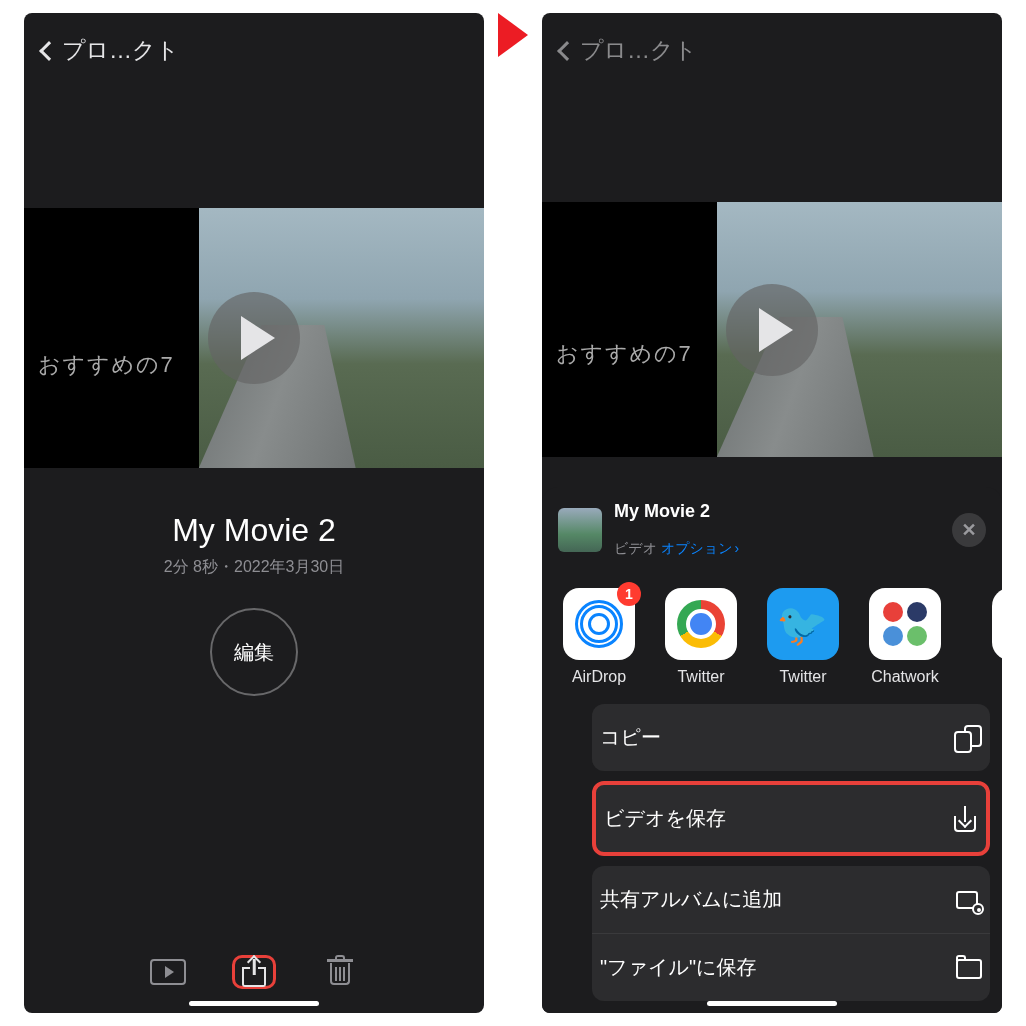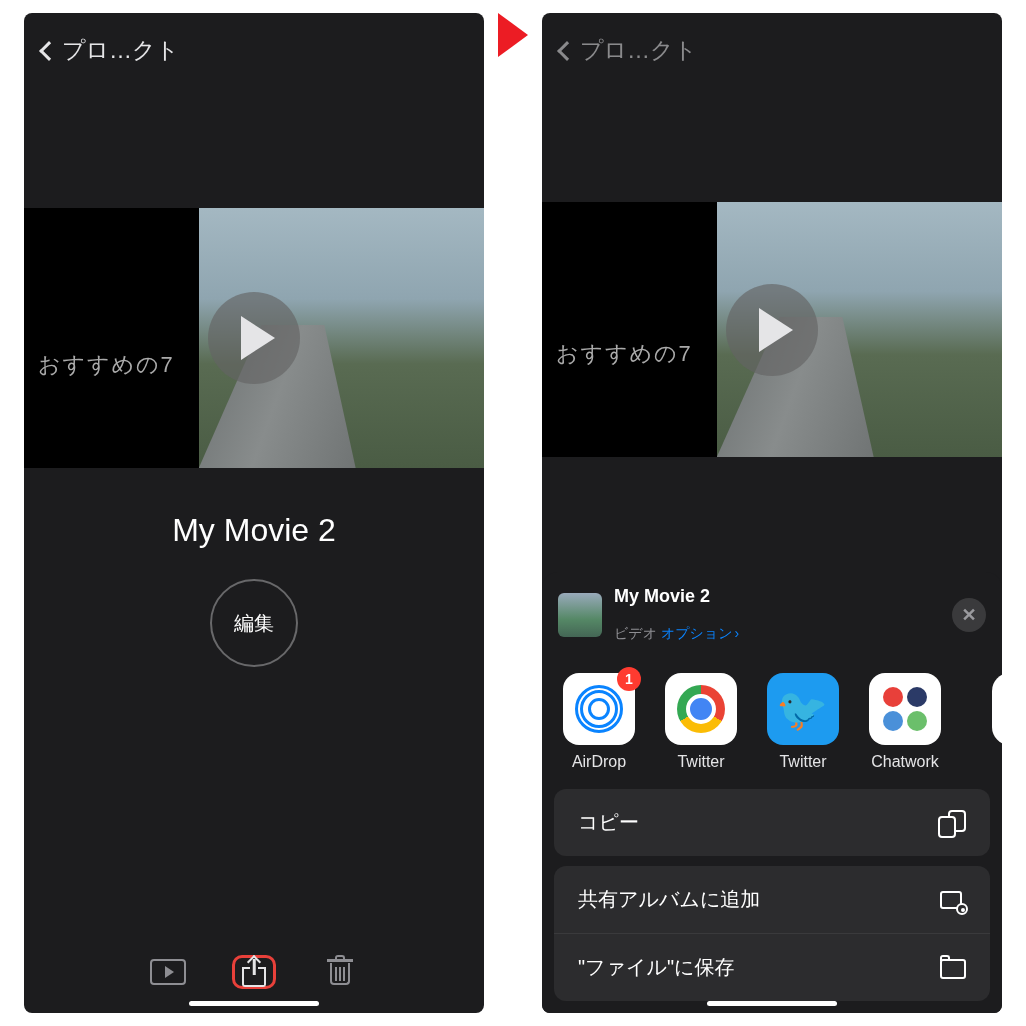--- a/index.html
+++ b/index.html
@@ -147,22 +147,23 @@
 .cw .d { width:20px; height:20px; border-radius:50%; position:absolute; }
 .cw .r{background:#e8403a; top:2px; left:2px;}
 .cw .db{background:#2b3a67; top:2px; right:2px;}
 .cw .lb{background:#4a90d9; bottom:2px; left:2px;}
 .cw .g{background:#6bbf6b; bottom:2px; right:2px;}
 .slice { width:30px; background:#fff; border-radius:18px 0 0 18px; }
 
 .actions { padding: 0 12px; }
 .action {
   background:#2c2c2e; border-radius:12px; margin-top:10px;
-  padding: 20px 24px; display:flex; align-items:center; justify-content:space-between;
+  padding: 20px 8px; display:flex; align-items:center; justify-content:space-between;
   font-size:20px;
+  margin-left:38px;
 }
 .action + .action.joined { margin-top:0; border-radius:0 0 12px 12px; border-top:1px solid #3a3a3c;}
 .action.top-join { border-radius:12px 12px 0 0; }
 .action.highlight { border:4px solid #e8403a; }
 .act-icon { width:26px; height:26px; position:relative; }
 .copy-i .a{position:absolute;width:18px;height:22px;border:2px solid #fff;border-radius:4px;top:0;right:0;}
 .copy-i .b{position:absolute;width:18px;height:22px;border:2px solid #fff;border-radius:4px;bottom:-2px;left:-2px;background:#2c2c2e;}
 .dl-i .box{position:absolute;bottom:0;left:2px;width:22px;height:16px;border:2px solid #fff;border-top:none;border-radius:0 0 4px 4px;}
 .dl-i .stem{position:absolute;top:0;left:50%;width:2px;height:16px;background:#fff;transform:translateX(-50%);}
 .dl-i .arr{position:absolute;top:10px;left:50%;width:10px;height:10px;border-right:2px solid #fff;border-bottom:2px solid #fff;transform:translateX(-50%) rotate(45deg);}
@@ -188,20 +189,21 @@
       <div class="preview-left">
         <span class="preview-text">おすすめの7</span>
       </div>
       <div class="preview-right">
           <div class="road"></div>
         </div>
       <div class="play-circle"></div>
     </div>
 
     <div class="title">My Movie 2</div>
+    <div class="subtitle">2分 8秒・2022年3月30日</div>
 
     <div class="edit-btn">
       <span>編集</span>
     </div>
 
     <div class="toolbar">
       <div class="tb-icon">
         <div class="play-rect"></div>
       </div>
       <div class="tb-icon share-highlight">
@@ -299,20 +301,28 @@
       </div>
 
       <div class="actions">
         <div class="action">
           <span>コピー</span>
           <div class="act-icon copy-i">
               <div class="a"></div>
               <div class="b"></div>
             </div>
         </div>
+        <div class="action highlight">
+          <span>ビデオを保存</span>
+          <div class="act-icon dl-i">
+              <div class="stem"></div>
+              <div class="arr"></div>
+              <div class="box"></div>
+            </div>
+        </div>
         <div class="action top-join">
           <span>共有アルバムに追加</span>
           <div class="act-icon album-i">
               <div class="r"></div>
               <div class="p"></div>
             </div>
         </div>
         <div class="action joined">
           <span>"ファイル"に保存</span>
           <div class="act-icon folder-i">

